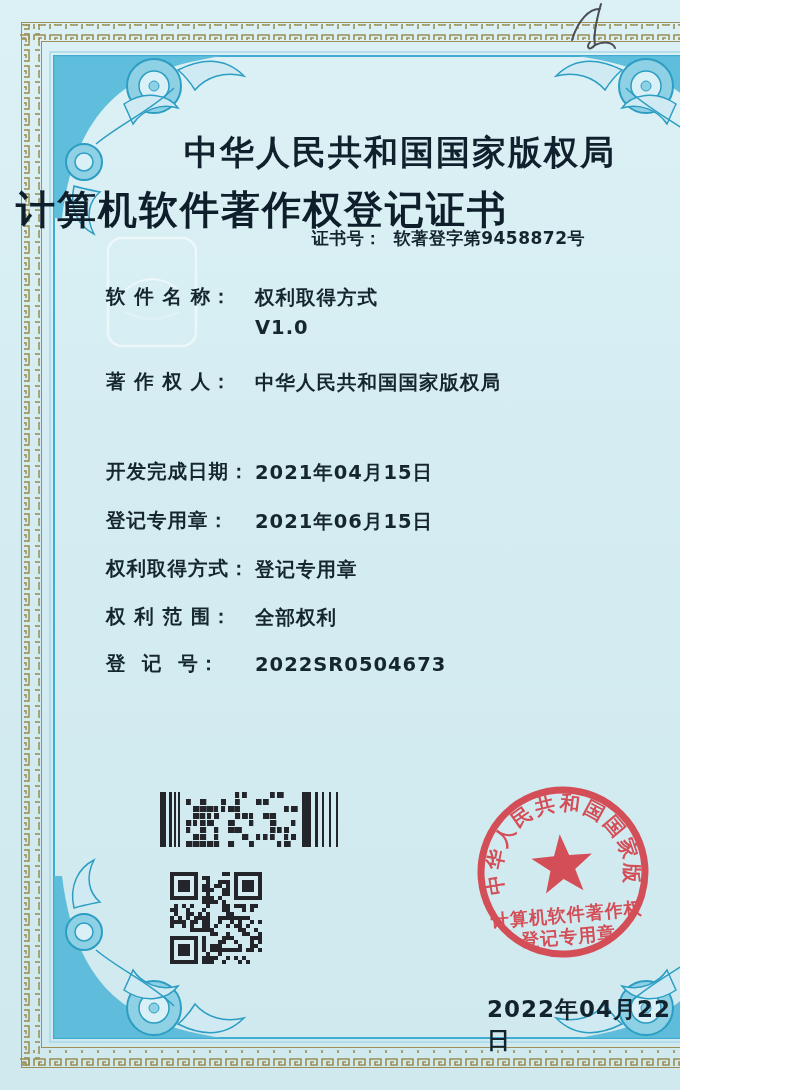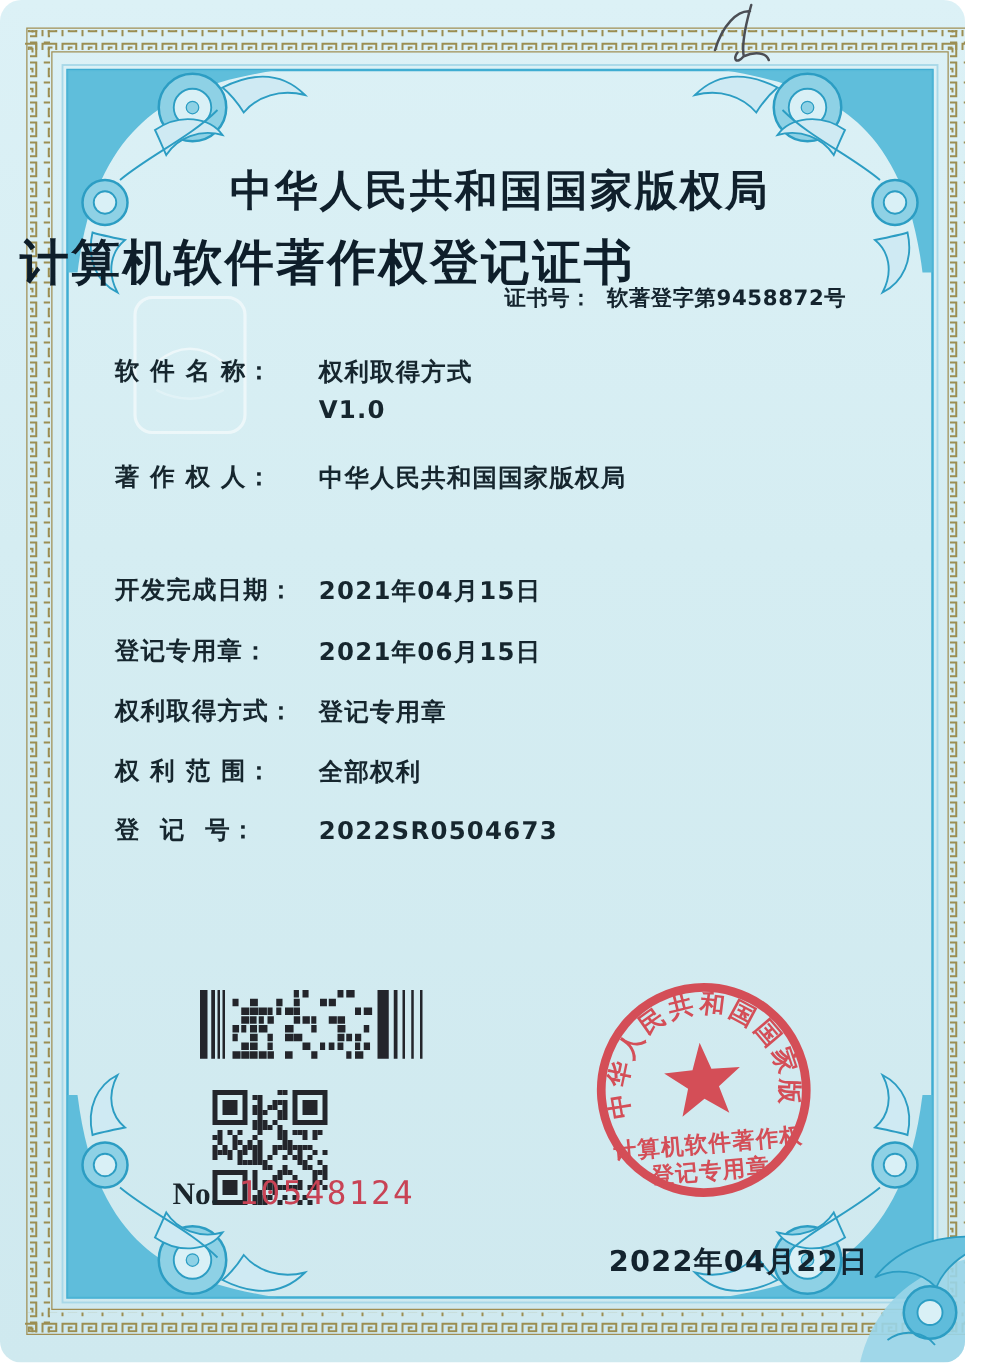--- a/index.html
+++ b/index.html
@@ -1,42 +1,41 @@
 <!DOCTYPE html>
 <html><head>
 <meta charset="utf-8">
 <style>
   html,body{margin:0;padding:0;}
   .page{
     position:relative;
-    width:772px;height:1090px;
+    width:680px;height:1090px;
     background:linear-gradient(180deg,#dcf1f6 0%,#d5edf2 40%,#cfe9ef 100%);
     font-family:"DejaVu Sans","Liberation Sans",sans-serif;
     overflow:hidden;
-    border-radius:17px;
   }
   .decor{position:absolute;left:0;top:0;z-index:1;}
   .sealsvg{position:absolute;left:0;top:0;z-index:3;}
   .txt{position:absolute;z-index:2;color:#14242e;}
   .authority{
     top:130px;left:0;width:800px;text-align:center;
     font-family:"Liberation Serif","DejaVu Serif",serif;
     font-size:34px;font-weight:700;letter-spacing:2px;color:#10202c;
   }
   .cert-title{
     top:183px;left:0;width:800px;
     font-family:"Liberation Serif","DejaVu Serif",serif;
     font-size:39px;font-weight:700;letter-spacing:2px;color:#0e1e2a;margin-left:16px;
   }
   .certno{
     top:227px;right:95px;font-size:17px;font-weight:700;letter-spacing:.5px;
   }
   .certno .lbl{margin-right:12px;}
   .frow{position:absolute;z-index:2;font-size:19.5px;font-weight:700;color:#16262e;}
-  .frow .rlabel{position:absolute;left:92px;top:0;width:150px;white-space:pre;letter-spacing:1px;}
+  .frow .rlabel{position:absolute;left:106px;top:0;width:150px;white-space:pre;letter-spacing:1px;}
   .frow .rvalue{position:absolute;left:255px;top:0;white-space:pre;line-height:30px;letter-spacing:1px;}
   .statement{
     top:676px;left:86px;width:632px;
     font-size:19.5px;font-weight:700;line-height:48px;
     text-indent:2em;text-align:justify;letter-spacing:.5px;color:#16262e;
   }
   .serial{top:940px;left:138px;}
   .serial .no{
     font-family:"Liberation Serif","DejaVu Serif",serif;
     font-size:25px;font-weight:700;color:#1b262c;
@@ -385,23 +384,20 @@
   <div class="frow" style="top:603px">
     <span class="rlabel">权 利 范 围：</span>
     <span class="rvalue">全部权利</span>
   </div>
   <div class="frow" style="top:650px">
     <span class="rlabel">登  记  号：</span>
     <span class="rvalue">2022SR0504673</span>
   </div>
 
 
-  <div class="txt serial">
-    <span class="no">No.</span><span class="num">10548124</span>
-  </div>
 
   <div class="txt issue-date">2022年04月22日</div>
 
   <svg class="sealsvg" width="800" height="1090" viewBox="0 0 800 1090">
     <g transform="rotate(-5 563 872)" opacity="0.92">
       <circle cx="563" cy="872" r="82" fill="none" stroke="#d5414b" stroke-width="7"></circle>
       <polygon points="563,834 570.6,855.5 593.4,856.1 575.4,870 581.8,891.9 563,879 544.2,891.9 550.6,870 532.6,856.1 555.4,855.5" fill="#d5414b"></polygon>
       <path id="sealArc" d="M 503.7,890.1 A 62,62 0 1 1 622.3,890.1" fill="none"></path>
       <text font-size="20" font-weight="bold" fill="#d5414b" letter-spacing="3" font-family="DejaVu Sans, Liberation Sans, sans-serif">
         <textPath href="#sealArc" startOffset="2">中华人民共和国国家版权局</textPath>

